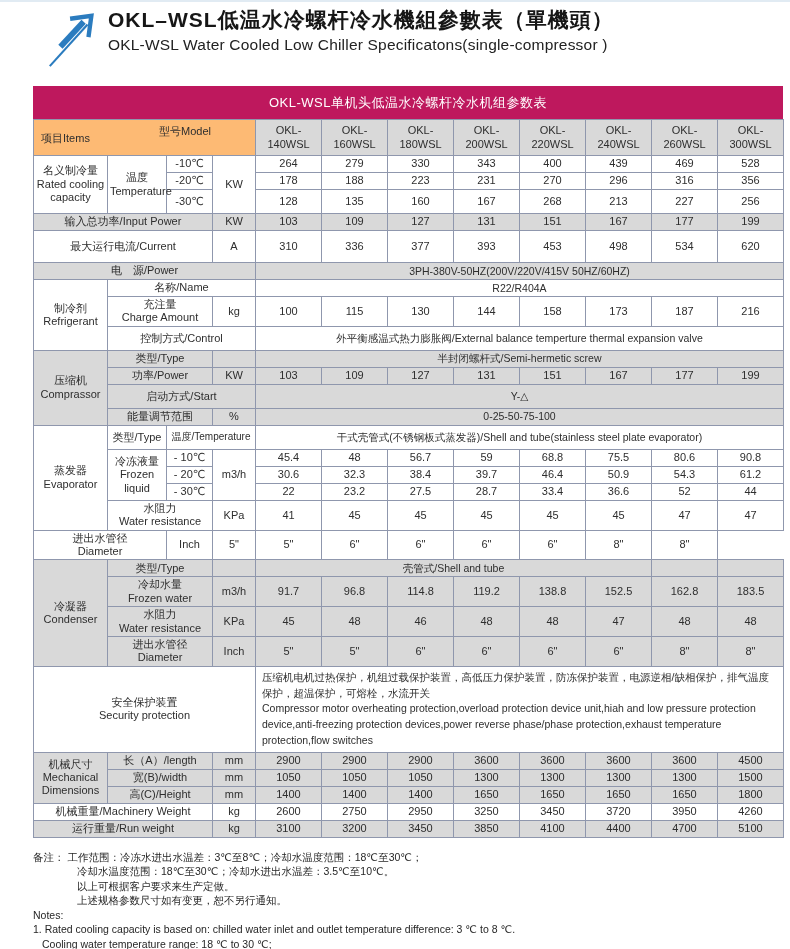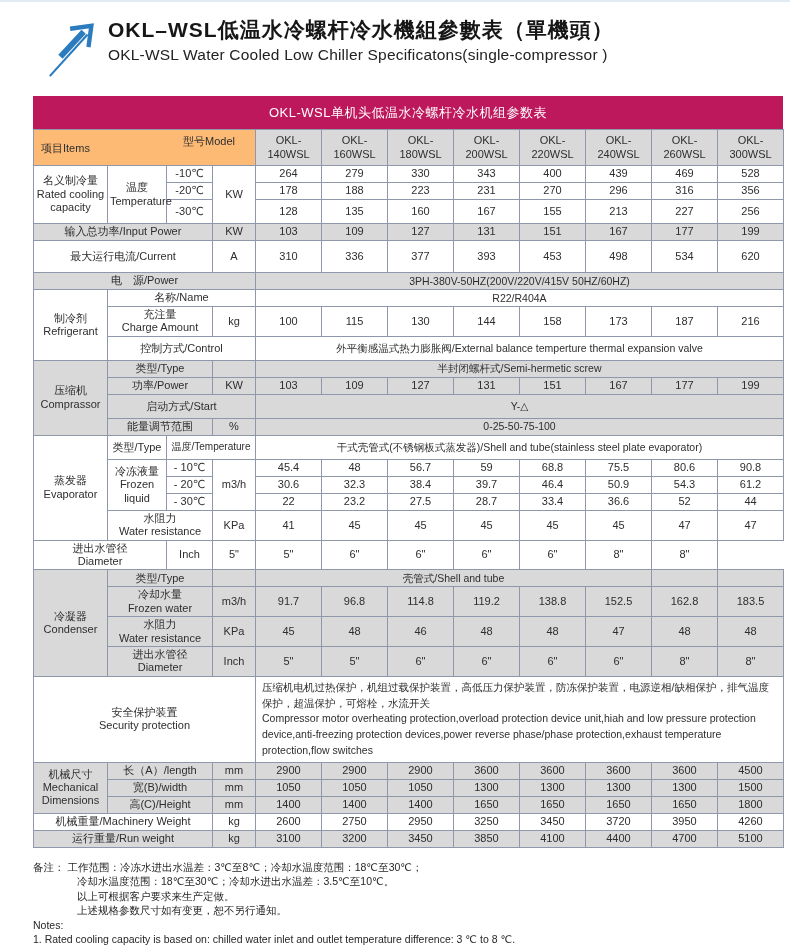--- a/index.html
+++ b/index.html
@@ -1,21 +1,21 @@
 <!DOCTYPE html>
 <html><head>
 <meta charset="utf-8">
 <style>
   * { margin:0; padding:0; box-sizing:border-box; }
   html,body { background:#ffffff; }
   body { font-family:"Liberation Sans","DejaVu Sans",sans-serif; color:#2e2e2e; }
   .page { position:relative; width:790px; height:949px; background:#fff; border-top:2px solid #e1ebf3; overflow:hidden; }
 
   
-  .title-block { display:flex; align-items:flex-start; padding:14px 0 0 44px; }
+  .title-block { display:flex; align-items:flex-start; padding:4px 0 0 44px; }
   .arrow-wrap { width:58px; height:62px; flex:0 0 58px; margin-top:4px; }
   .title-text { margin-left:6px; }
   .title-zh { font-size:21px; font-weight:bold; color:#161616; letter-spacing:1px; line-height:1.35; }
   .title-en { font-size:15.5px; color:#222; margin-top:2px; letter-spacing:0.2px; }
 
   
   .table-wrap { margin:14px 7px 0 33px; width:750px; }
   .banner { height:33px; background:#be185d; color:#ffffff; font-size:13px;
             display:flex; align-items:center; justify-content:center; letter-spacing:0.5px; }
   table { border-collapse:collapse; table-layout:fixed; width:750px; }
@@ -25,21 +25,21 @@
   td.model { font-size:11px; line-height:1.25; }
   td.small { font-size:10px; }
   td.span { font-size:10.5px; }
   td.secu { text-align:left; font-size:10.5px; line-height:1.5; padding:3px 6px 3px 6px; vertical-align:top; }
   td.diag { position:relative; padding:0;
      background-image:linear-gradient(to bottom right,
         transparent calc(50% - 0.7px), #8f97ad calc(50% - 0.7px),
         #8f97ad calc(50% + 0.7px), transparent calc(50% + 0.7px)); }
   tr.shade td.diag { background-color:#fdba74; }
   .diag .di { position:absolute; left:7px; top:50%; transform:translateY(-46%); font-size:11px; }
-  .diag .dm { position:absolute; right:20px; top:5px; font-size:11px; }
+  .diag .dm { position:absolute; right:44px; top:5px; font-size:11px; }
 
   
   .notes { margin:12px 20px 0 33px; font-size:10.5px; color:#262626; }
   .note-line { line-height:1.38; }
   .note-line.ind1 { padding-left:44px; }
   .note-line.ind2 { padding-left:9px; }
 </style>
 </head>
 <body>
 
@@ -120,21 +120,21 @@
             <td>296</td>
             <td>316</td>
             <td>356</td>
           </tr>
           <tr style="height: 24px;">
             <td class="lab">-30℃</td>
             <td>128</td>
             <td>135</td>
             <td>160</td>
             <td>167</td>
-            <td>155</td>
+            <td>268</td>
             <td>213</td>
             <td>227</td>
             <td>256</td>
           </tr>
           <tr class="shade" style="height: 17px;">
             <td colspan="3" class="lab">输入总功率/Input Power</td>
             <td class="lab">KW</td>
             <td>103</td>
             <td>109</td>
             <td>127</td>

